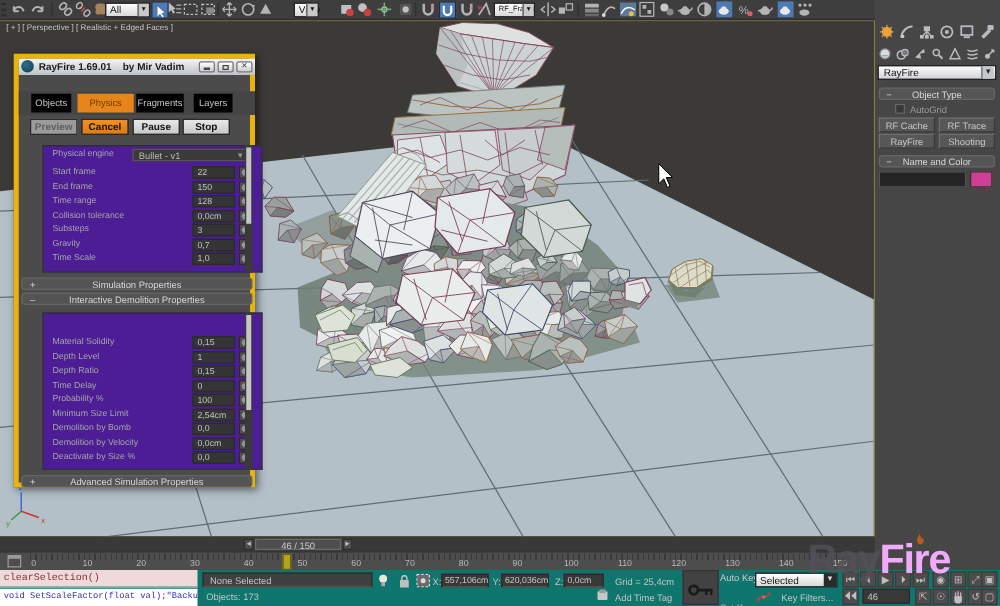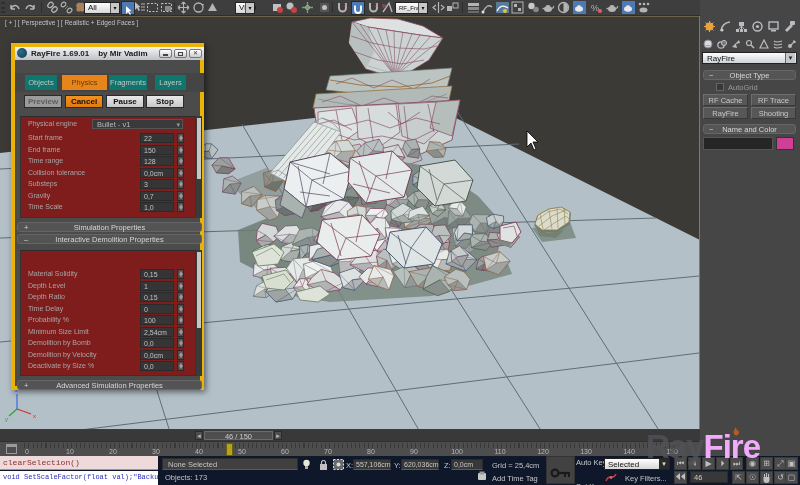--- a/index.html
+++ b/index.html
@@ -53,21 +53,21 @@
   background:#252525; border:1px solid #555; }
 #rpswatch { position:absolute; left:76px; top:137px; width:18px; height:13px;
   background:#cf3f95; border:1px solid #333; }
 
 
 #timeslider { position:absolute; left:0; top:430px; width:700px; height:11px;
   background:#393939; }
 #ruler { position:absolute; left:0; top:441px; width:700px; height:15px;
   background:#4d4d4d; border-top:1px solid #2f2f2f; }
 #statusbar { position:absolute; left:0; top:456px; width:800px; height:29px;
-  background:#0f172a; }
+  background:#0f766e; }
 
 
 #tsl,#tsr { position:absolute; top:1px; width:8px; height:9px; background:#4e4e4e;
   border:1px solid #2c2c2c; color:#bbb; font-size:7px; line-height:8px; text-align:center; }
 #tsl { left:195px; } #tsr { left:274px; }
 #tsh { position:absolute; left:204px; top:1px; width:69px; height:9px; background:#4e4e4e;
   border:1px solid #6a6a6a; color:#ccc; font-size:7.5px; line-height:9px; text-align:center; }
 #ruler:before { content:""; position:absolute; left:24px; top:1px; width:650px; height:5px;
   background:repeating-linear-gradient(90deg, #383838 0 1px, transparent 1px 4.3px); }
 #rnums { position:absolute; left:0; top:6px; width:700px; height:9px; }
@@ -115,31 +115,31 @@
   border-radius:50%; background:radial-gradient(circle at 35% 35%, #2e6e8e, #123a50); }
 #dtitle .dtxt { position:absolute; left:16px; top:2px; font-weight:bold; letter-spacing:0; }
 .wbtn { position:absolute; top:2px; width:13px; height:9px; background:linear-gradient(#fff,#ccc);
   border:1px solid #777; border-radius:2px; font-size:6px; line-height:7px; text-align:center; color:#333; }
 .wg1 { display:block; margin:4px auto 0; width:5px; height:2px; border:1px solid #444; }
 .wg2 { display:block; margin:2px auto 0; width:5px; height:4px; border:1px solid #444; }
 #dmenu { position:absolute; left:0; top:13px; width:189px; height:13px; background:#585858;
   font-size:8px; color:#ddd; padding-left:7px; }
 #dmenu span { margin-right:10px; line-height:13px; }
 #dtabs { position:absolute; left:0; top:26px; width:189px; height:19px; background:#454545; }
-.dtab { position:absolute; top:2px; height:15px; background:#0f766e; color:#c4c4c4;
+.dtab { position:absolute; top:2px; height:15px; background:#000000; color:#c4c4c4;
   font-size:7.5px; text-align:center; line-height:15px; }
 .dtab.on { background:#e8851a; color:#6b3c00; }
 #dbtns { position:absolute; left:0; top:47px; width:192px; height:17px; }
 .dbtn { position:absolute; top:1px; width:38px; height:13px; background:linear-gradient(#e8e8e8,#c8c8c8);
   border:1px solid #2a2a2a; font-size:8px; font-weight:bold; color:#111; text-align:center; line-height:11px; }
 .dbtn.prev { left:9px; background:#9b9b9b; color:#5f5f5f; }
 .dbtn.cancel { left:50px; background:linear-gradient(#f29020,#e07c10); }
 .dbtn:nth-child(3) { left:91px; }
 .dbtn:nth-child(4) { left:131px; }
-.parea { position:absolute; left:5px; width:176px; background:#7f1d1d;
+.parea { position:absolute; left:19px; width:176px; background:#4c1d95;
   border:1px solid #333; border-top:1px solid #2d2d2d; }
 .pscroll { position:absolute; left:181px; width:6px; background:#3a3a3a; }
 .pscroll:after { content:""; position:absolute; left:1px; top:2px; width:4px; height:60%; background:#c6c6c6; }
 .prow { position:absolute; left:0; width:176px; height:11px; }
 .plab { position:absolute; left:7px; top:1px; font-size:7px; color:#a6a6a6; white-space:nowrap; }
 .pval { position:absolute; left:119px; top:0; width:34px; height:10px; background:#353535;
   border:1px solid #2a2a2a; color:#c2c2c2; font-size:7px; line-height:9px; padding-left:3px; }
 .pspin { position:absolute; left:156px; top:0; width:7px; height:10px; background:#4e4e4e;
   border:1px solid #2a2a2a; }
 .pspin:before { content:""; position:absolute; left:1px; top:1px;

